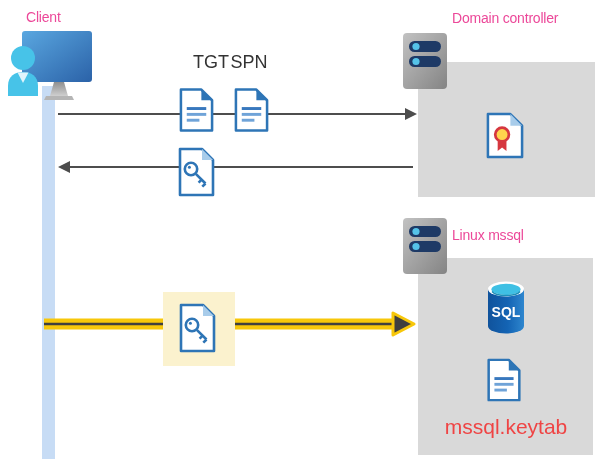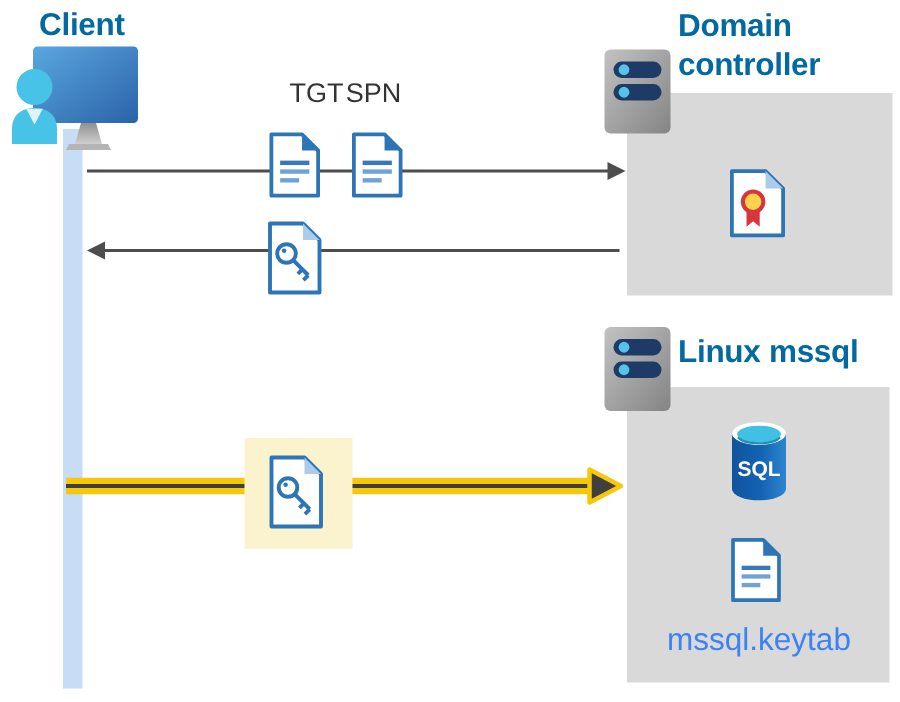--- a/index.html
+++ b/index.html
@@ -1,23 +1,23 @@
 <!DOCTYPE html>
 <html><head>
 <meta charset="utf-8">
 <style>
   html,body{margin:0;padding:0;background:#fff;}
   #stage{
     position:relative;width:600px;height:468px;background:#ffffff;overflow:hidden;
     font-family:"Liberation Sans","DejaVu Sans",sans-serif;
   }
   .abs{position:absolute;}
-  .title{font-weight:bold;color:#0369a1;font-size:21px;line-height:26px;letter-spacing:-0.2px;}
+  .title{font-weight:normal;color:#ec4899;font-size:14px;line-height:26px;letter-spacing:-0.2px;}
   .ticket-label{font-size:18px;color:#333333;text-align:center;}
-  .keytab-label{font-size:21px;color:#3b82f6;text-align:center;}
+  .keytab-label{font-size:21px;color:#ef4444;text-align:center;}
   .gray-box{background:#d9d9d9;}
   .timeline{background:#c7dcf5;}
   .hline{background:#4d4d4d;height:2px;}
   .arrowhead-right{width:0;height:0;border-top:6px solid transparent;border-bottom:6px solid transparent;border-left:12px solid #4d4d4d;}
   .arrowhead-left{width:0;height:0;border-top:6px solid transparent;border-bottom:6px solid transparent;border-right:12px solid #4d4d4d;}
   .highlight{background:#fbf2ce;}
   svg{display:block;}
 </style>
 </head>
 <body>

